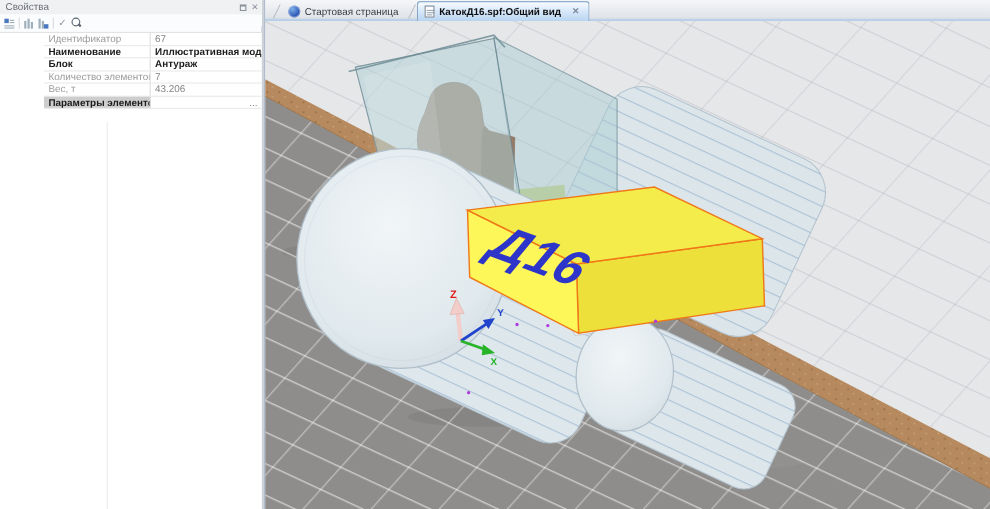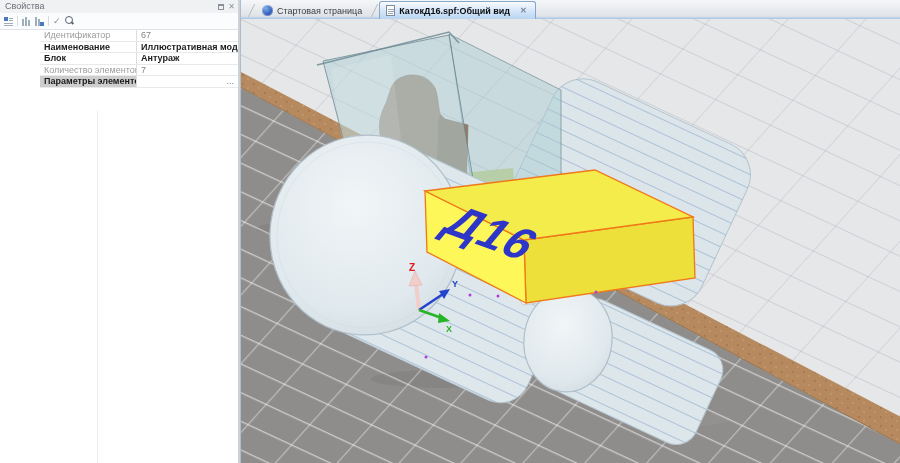--- a/index.html
+++ b/index.html
@@ -104,20 +104,24 @@
         <div class="pcell-v">Иллюстративная модель катка Д16.</div>
       </div>
       <div class="prow bold">
         <div class="pcell-l">Блок</div>
         <div class="pcell-v">Антураж</div>
       </div>
       <div class="prow">
         <div class="pcell-l">Количество элементов</div>
         <div class="pcell-v">7</div>
       </div>
+      <div class="prow">
+        <div class="pcell-l">Вес, т</div>
+        <div class="pcell-v">43.206</div>
+      </div>
       <div class="prow bold hl">
         <div class="pcell-l">Параметры элементов</div>
         <div class="pcell-v">
           <span class="dots">...</span>
         </div>
       </div>
     </div>
     <div class="colline"></div>
   </div>
 

